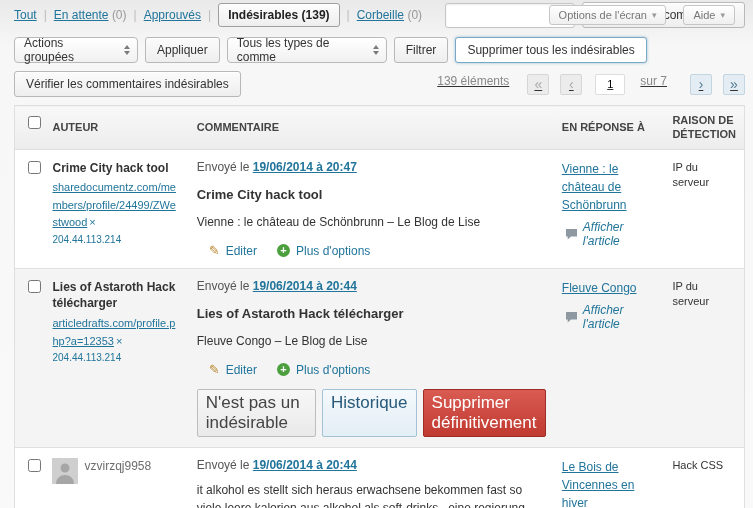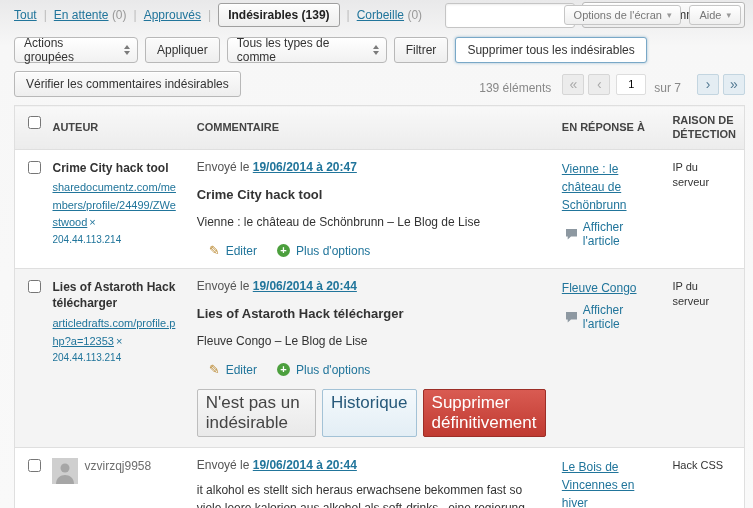--- a/index.html
+++ b/index.html
@@ -7,21 +7,21 @@
   body {
     width:753px; height:508px; overflow:hidden;
     font-family:"Liberation Sans", sans-serif;
     font-size:12px; color:#333;
     background:linear-gradient(#e9e9ea, #f7f7f7 46px, #f9f9f9);
   }
   a { cursor:pointer; }
   .wrap { position:relative; padding:0 8px 0 14px; }
 
   
-  .screen-meta { position:absolute; top:3px; right:12px; display:flex; gap:8px;padding-left:25px; }
+  .screen-meta { position:absolute; top:3px; right:18px; display:flex; gap:17px;padding-left:25px; }
   .meta-btn {
     display:inline-flex; align-items:center; gap:5px;
     font-family:inherit; font-size:11px; color:#777;
     background:linear-gradient(#fff,#efefef); border:1px solid #c6c6c6;
     border-radius:3px; padding:3px 9px; cursor:pointer;
   }
   .chev { color:#999; font-size:9px; }
 
   h1 { font-size:23px; font-weight:bold; color:#464646; margin:0; padding:8px 0 6px; }
 
@@ -58,21 +58,21 @@
   .stepper .up { border-bottom:4px solid #7b7b7b; }
   .stepper .down { border-top:4px solid #7b7b7b; }
   .btn {
     height:26px; padding:0 11px; border:1px solid #b8b8b8; border-radius:3px;
     background:linear-gradient(#fbfbfb,#eee); box-shadow:inset 0 1px 0 #fff;
     color:#333; font-size:12px; font-family:inherit; cursor:pointer; white-space:nowrap;
   }
   .btn-outline { background:#fff; border-color:#79a8c7; box-shadow:0 0 3px rgba(43,117,164,.45), inset 0 1px 0 #fff; }
 
   
-  .paging { display:flex; align-items:flex-end; gap:4px; }
+  .paging { display:flex; align-items:flex-start; gap:11px;text-decoration:underline; }
   .items-count { color:#888; margin-right:7px; }
   .pg {
     display:inline-block; min-width:22px; height:21px; line-height:19px; text-align:center;
     background:#ececec; border:1px solid #d6d6d6; border-radius:2px;
     color:#a9a9a9; font-size:14px; text-decoration:none; padding:0 2px;
   }
   .pg.enabled { background:#e4edf3; border-color:#c3d5e0; color:#527992; }
   .pg-input { width:30px; height:21px; border:1px solid #ddd; border-radius:2px; text-align:center; font-size:11px; font-family:inherit; margin:0 2px; }
   .of { color:#888; margin:0 12px 0 2px; }
 
@@ -120,21 +120,21 @@
   }
   .ha-history { color:#27597a; border-color:#a3c2d6; background:linear-gradient(#f4f9fc,#e3eef5); }
   .ha-delete { color:#fff; border-color:#9c2e27; background:linear-gradient(#d95b52,#c03a31); }
 
   
   .c-body { margin-top:9px; line-height:1.55; color:#333; }
   .c-body p { margin:0; }
 
   
   .r-title { color:#21759b; text-decoration:underline; line-height:1.5; }
-  .r-view { display:flex; align-items:center; gap:5px; margin-top:6px; color:#21759b; text-decoration:none; padding-left:3px; }
+  .r-view { display:flex; align-items:center; gap:5px; margin-top:6px; color:#21759b; text-decoration:none; padding-left:3px;font-style:italic; }
   .bubble-icon { flex:0 0 auto; }
 
   .reason-cell { color:#333; font-size:11px; line-height:1.4; }
 </style>
 </head>
 <body>
 
 <div class="wrap">
 
   <div class="screen-meta">

